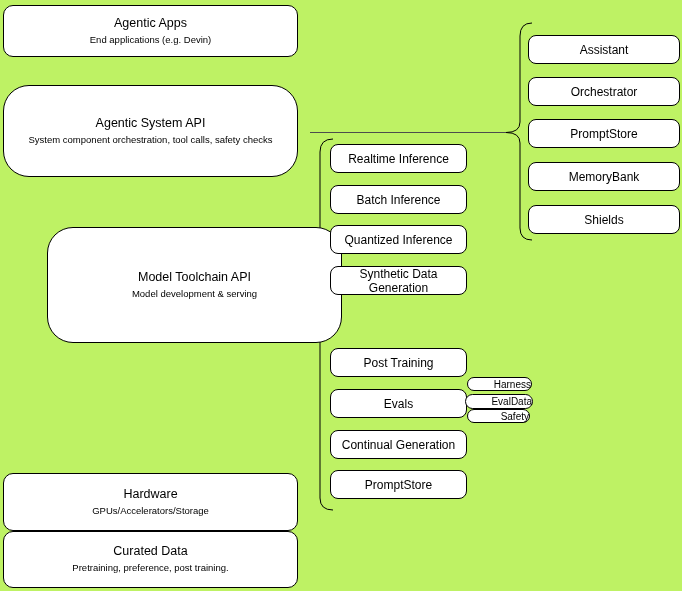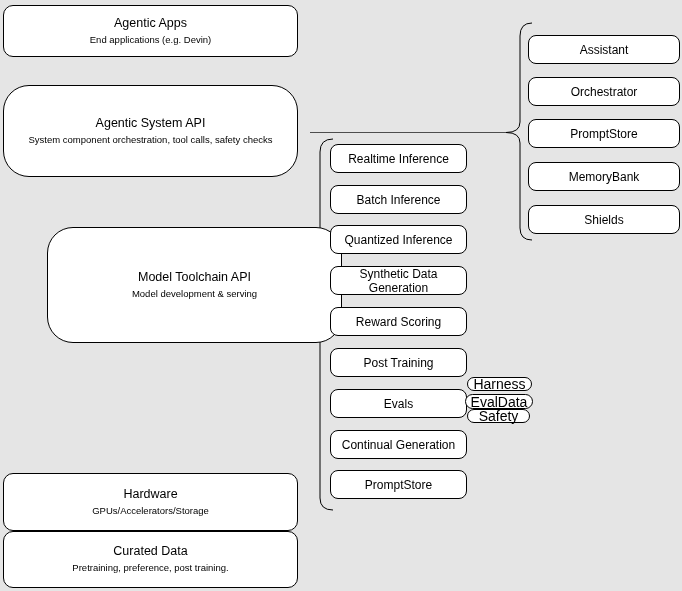--- a/index.html
+++ b/index.html
@@ -5,21 +5,21 @@
   html, body { margin: 0; padding: 0; }
   body {
     font-family: "Liberation Sans", sans-serif;
     background: #ffffff;
     color: #000000;
   }
   .canvas {
     position: relative;
     width: 682px;
     height: 591px;
-    background: #e5e5e5;
+    background: #bef264;
     overflow: hidden;
   }
   .wires {
     position: absolute;
     left: 0; top: 0;
     width: 682px; height: 591px;
     z-index: 0;
   }
   .box {
     position: absolute;
@@ -48,22 +48,22 @@
     flex-direction: row;
   }
   .pill {
     position: absolute;
     box-sizing: border-box;
     background: #ffffff;
     border: 1.5px solid #000000;
     border-radius: 8px;
     display: flex;
     align-items: center;
-    justify-content: center;
-    font-size: 14px;
+    justify-content: flex-end;
+    font-size: 10px;
     z-index: 2;
   }
 </style>
 </head>
 <body>
 
 <div class="canvas">
 
   <svg class="wires" viewBox="0 0 682 591" xmlns="http://www.w3.org/2000/svg">
     <path d="M 310 132.5 L 506 132.5" stroke="#4d4d4d" stroke-width="1" fill="none"></path>
@@ -97,23 +97,20 @@
   </div>
   <div class="box mbox" style="top:185px;">
     <span>Batch Inference</span>
   </div>
   <div class="box mbox" style="top:225px;">
     <span>Quantized Inference</span>
   </div>
   <div class="box mbox" style="top:266px;">
     <span>Synthetic Data Generation</span>
   </div>
-  <div class="box mbox" style="top:307px;">
-    <span>Reward Scoring</span>
-  </div>
   <div class="box mbox" style="top:348px;">
     <span>Post Training</span>
   </div>
   <div class="box mbox" style="top:389px;">
     <span>Evals</span>
   </div>
   <div class="box mbox" style="top:430px;">
     <span>Continual Generation</span>
   </div>
   <div class="box mbox" style="top:470px;">

